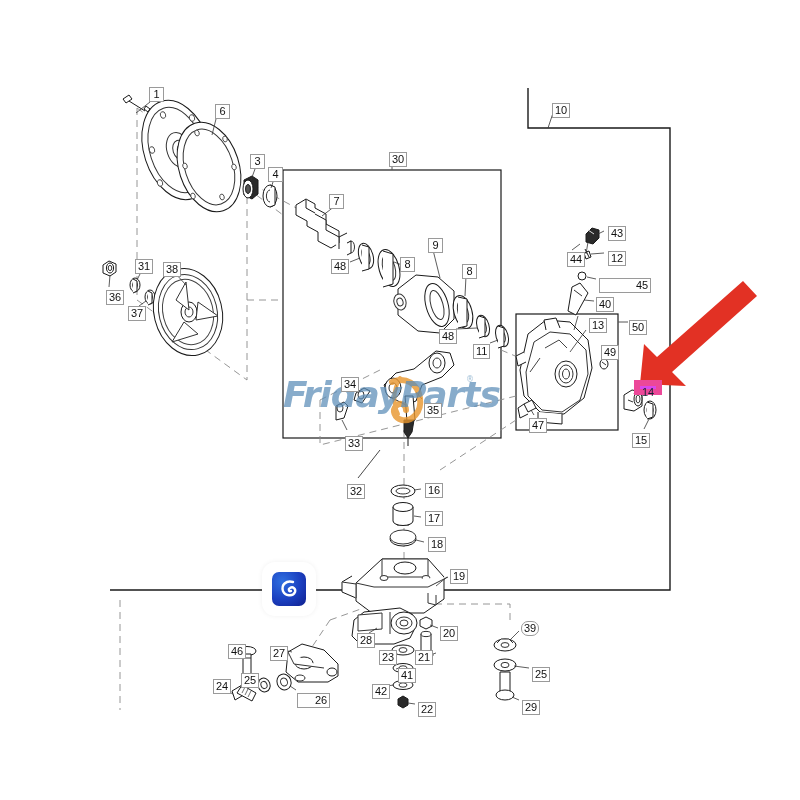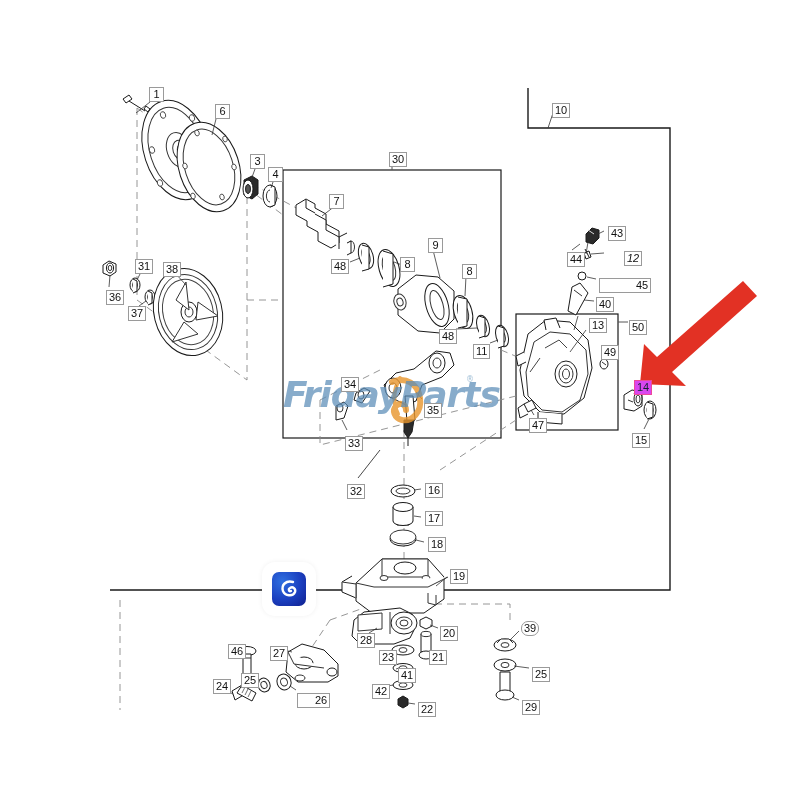--- a/index.html
+++ b/index.html
@@ -16,21 +16,21 @@
     font-size:11px;
     line-height:13px;
     height:15px;
     min-width:15px;
     padding:0 2px;
     text-align:center;
     letter-spacing:0px;
     white-space:nowrap;
   }
   .lbl.hl{
-    border:1px solid #ec4899;
+    border:6px solid #ec4899;
     background:#d946ef;
     color:#123;
   }
   .wm{
     position:absolute;
     left:283px;
     top:373px;
     width:184px;
     height:44px;
     pointer-events:none;
@@ -523,21 +523,21 @@
       <div class="lbl" style="left: 389px; top: 152px;">30</div>
       <div class="lbl" style="left: 329px; top: 194px;">7</div>
       <div class="lbl" style="left: 331px; top: 259px;">48</div>
       <div class="lbl" style="left: 400px; top: 257px;">8</div>
       <div class="lbl" style="left: 428px; top: 238px;">9</div>
       <div class="lbl" style="left: 462px; top: 264px;">8</div>
       <div class="lbl" style="left: 439px; top: 329px;">48</div>
       <div class="lbl" style="left: 473px; top: 344px;">11</div>
       <div class="lbl" style="left: 608px; top: 226px;">43</div>
       <div class="lbl" style="left: 567px; top: 252px;">44</div>
-      <div class="lbl" style="left: 624px; top: 251px; font-style: italic;">12</div>
+      <div class="lbl" style="left: 608px; top: 251px;">12</div>
       <div class="lbl" style="left: 599px; top: 278px; padding-left: 36px;">45</div>
       <div class="lbl" style="left: 596px; top: 297px;">40</div>
       <div class="lbl" style="left: 589px; top: 318px;">13</div>
       <div class="lbl" style="left: 629px; top: 320px;">50</div>
       <div class="lbl" style="left: 601px; top: 345px;">49</div>
       <div class="lbl" style="left: 529px; top: 418px;">47</div>
       <div class="lbl hl" style="left: 634px; top: 380px;">14</div>
       <div class="lbl" style="left: 632px; top: 433px;">15</div>
       <div class="lbl" style="left: 106px; top: 290px;">36</div>
       <div class="lbl" style="left: 135px; top: 259px;">31</div>
@@ -547,21 +547,21 @@
       <div class="lbl" style="left: 424px; top: 403px;">35</div>
       <div class="lbl" style="left: 345px; top: 436px;">33</div>
       <div class="lbl" style="left: 347px; top: 484px;">32</div>
       <div class="lbl" style="left: 425px; top: 483px;">16</div>
       <div class="lbl" style="left: 425px; top: 511px;">17</div>
       <div class="lbl" style="left: 428px; top: 537px;">18</div>
       <div class="lbl" style="left: 450px; top: 569px;">19</div>
       <div class="lbl" style="left: 440px; top: 626px;">20</div>
       <div class="lbl" style="left: 357px; top: 633px;">28</div>
       <div class="lbl" style="left: 379px; top: 650px;">23</div>
-      <div class="lbl" style="left: 429px; top: 650px; text-align: right;">21</div>
+      <div class="lbl" style="left: 415px; top: 650px; text-align: right;">21</div>
       <div class="lbl" style="left: 398px; top: 668px;">41</div>
       <div class="lbl" style="left: 372px; top: 684px;">42</div>
       <div class="lbl" style="left: 418px; top: 702px;">22</div>
       <div class="lbl" style="left: 228px; top: 644px;">46</div>
       <div class="lbl" style="left: 270px; top: 646px;">27</div>
       <div class="lbl" style="left: 241px; top: 673px;">25</div>
       <div class="lbl" style="left: 297px; top: 693px; padding-left: 17px;">26</div>
       <div class="lbl" style="left: 213px; top: 679px;">24</div>
       <div class="lbl" style="left: 521px; top: 621px; border-radius: 7px;">39</div>
       <div class="lbl" style="left: 532px; top: 667px;">25</div>

